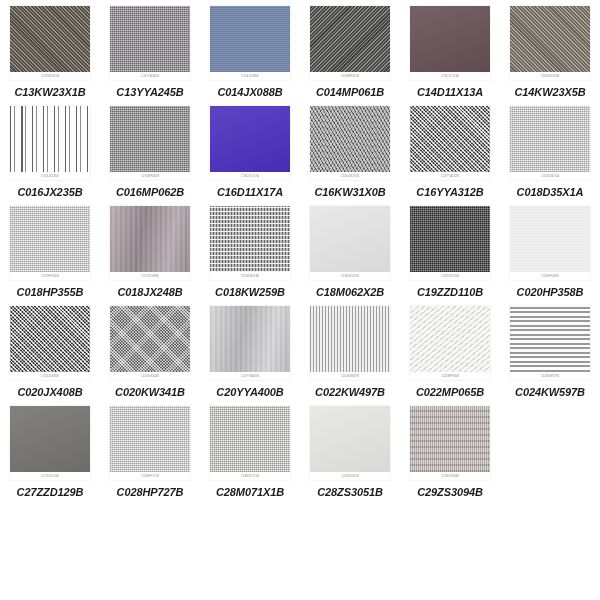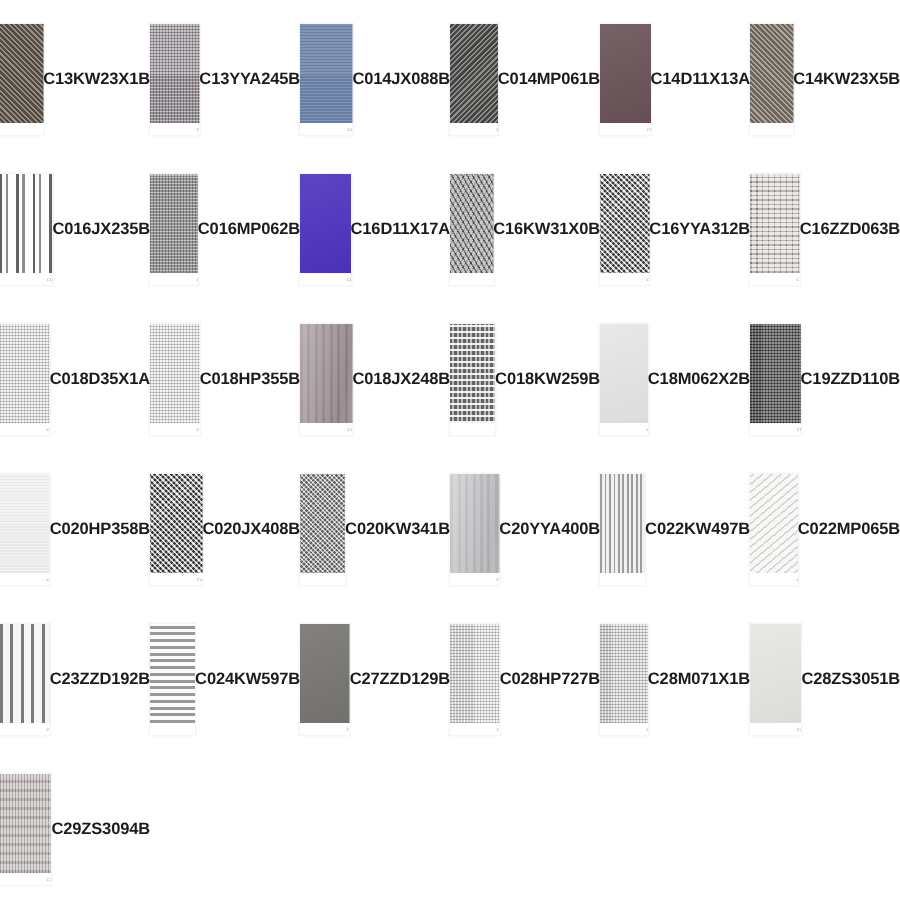--- a/index.html
+++ b/index.html
@@ -21,22 +21,23 @@
     width: 600px;
     height: 600px;
   }
 
   .swatch-cell {
     position: relative;
     width: 100px;
     height: 100px;
     box-sizing: border-box;
     display: flex;
-    flex-direction: row;
+    flex-direction: column;
     align-items: center;
+    font-style: italic;
   }
 
   .swatch-thumb {
     position: relative;
     width: 80px;
     height: 74px;
     margin-top: 6px;
     background: #ffffff;
     box-sizing: border-box;
     overflow: hidden;
@@ -293,29 +294,20 @@
       <div class="swatch-thumb">
         <div class="swatch-img tx-mesh" style="background-color: rgb(142, 142, 142);"></div>
         <div class="swatch-strip">
           <span class="swatch-microtext">C16YYA312B</span>
         </div>
       </div>
       <div class="swatch-code">C16YYA312B</div>
     </div>
     <div class="swatch-cell">
       <div class="swatch-thumb">
-        <div class="swatch-img tx-linen" style="background-color: rgb(168, 164, 156);"></div>
-        <div class="swatch-strip">
-          <span class="swatch-microtext">C16ZZD063B</span>
-        </div>
-      </div>
-      <div class="swatch-code">C16ZZD063B</div>
-    </div>
-    <div class="swatch-cell">
-      <div class="swatch-thumb">
         <div class="swatch-img tx-weave" style="background-color: rgb(231, 231, 231);"></div>
         <div class="swatch-strip">
           <span class="swatch-microtext">C018D35X1A</span>
         </div>
       </div>
       <div class="swatch-code">C018D35X1A</div>
     </div>
     <div class="swatch-cell">
       <div class="swatch-thumb">
         <div class="swatch-img tx-weave" style="background-color: rgb(233, 233, 233);"></div>
@@ -410,29 +402,20 @@
       <div class="swatch-thumb">
         <div class="swatch-img tx-diag-fine" style="background-color: rgb(233, 233, 231);"></div>
         <div class="swatch-strip">
           <span class="swatch-microtext">C022MP065B</span>
         </div>
       </div>
       <div class="swatch-code">C022MP065B</div>
     </div>
     <div class="swatch-cell">
       <div class="swatch-thumb">
-        <div class="swatch-img tx-vstripe" style="background-color: rgb(198, 198, 198);"></div>
-        <div class="swatch-strip">
-          <span class="swatch-microtext">C23ZZD192B</span>
-        </div>
-      </div>
-      <div class="swatch-code">C23ZZD192B</div>
-    </div>
-    <div class="swatch-cell">
-      <div class="swatch-thumb">
         <div class="swatch-img tx-hbar" style="background-color: rgb(196, 196, 196);"></div>
         <div class="swatch-strip">
           <span class="swatch-microtext">C024KW597B</span>
         </div>
       </div>
       <div class="swatch-code">C024KW597B</div>
     </div>
     <div class="swatch-cell">
       <div class="swatch-thumb">
         <div class="swatch-img tx-flat" style="background-color: rgb(117, 115, 112);"></div>

